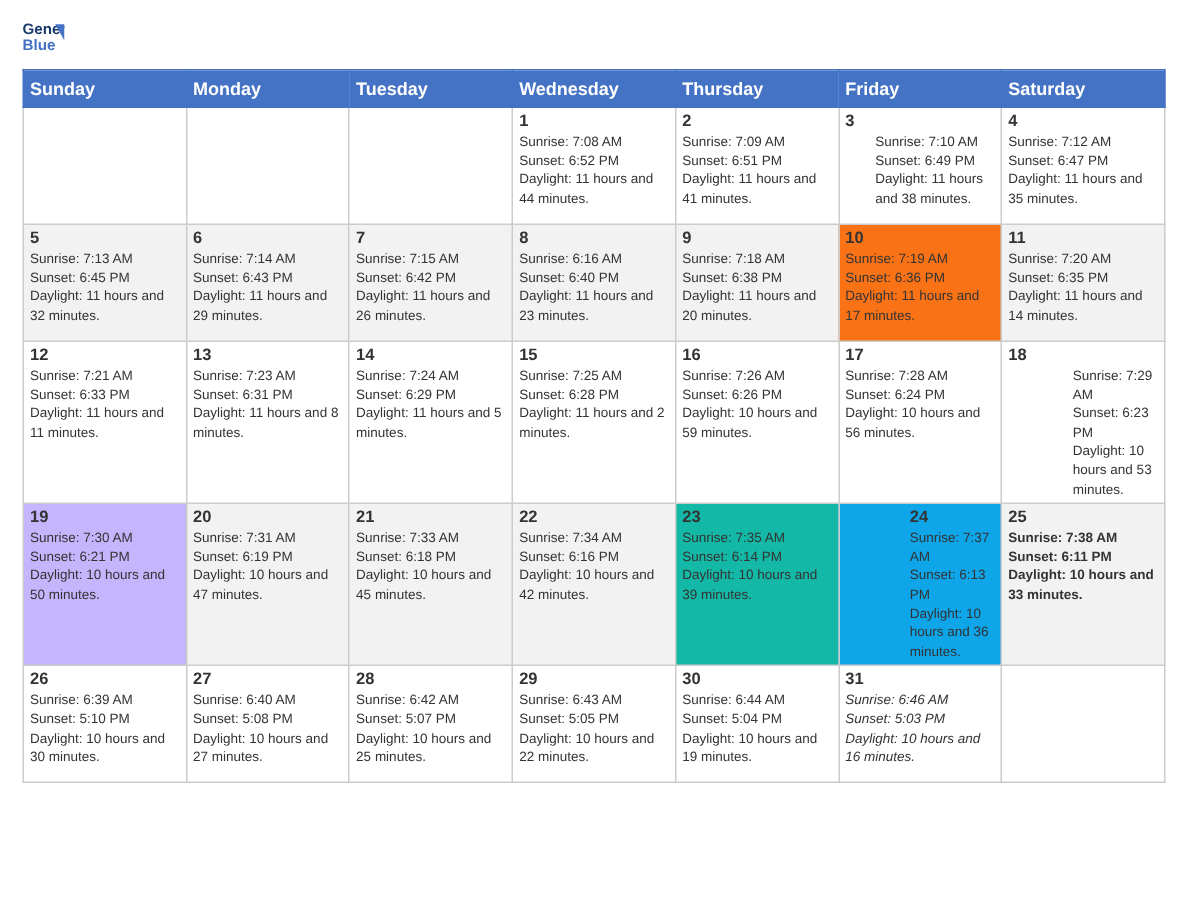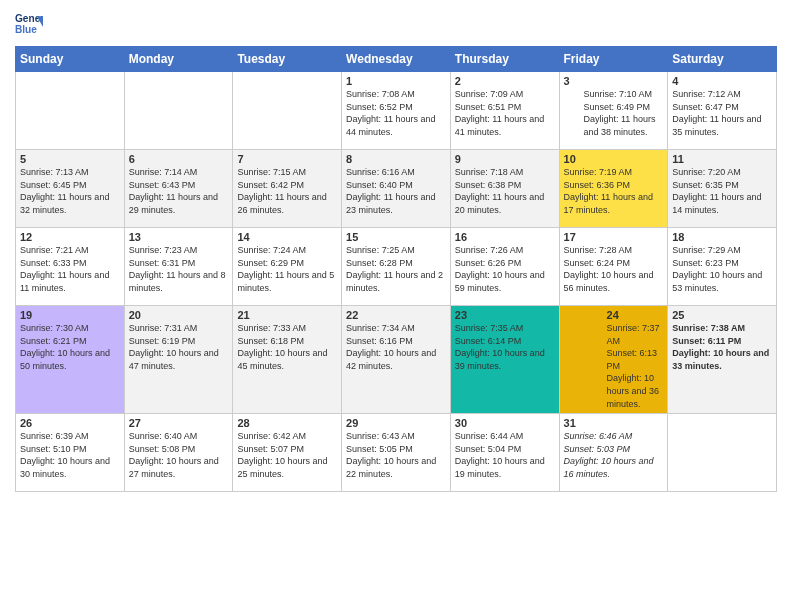--- a/index.html
+++ b/index.html
@@ -168,21 +168,21 @@
             <div class="day-info" style="white-space: pre-line;">Sunrise: 6:16 AM
 Sunset: 6:40 PM
 Daylight: 11 hours and 23 minutes.</div>
           </td>
           <td style="background: rgb(242, 242, 242);">
             <span class="day-num">9</span>
             <div class="day-info" style="white-space: pre-line;">Sunrise: 7:18 AM
 Sunset: 6:38 PM
 Daylight: 11 hours and 20 minutes.</div>
           </td>
-          <td style="background: #fde047;">
+          <td style="background: #f97316;">
             <span class="day-num">10</span>
             <div class="day-info" style="white-space: pre-line;">Sunrise: 7:19 AM
 Sunset: 6:36 PM
 Daylight: 11 hours and 17 minutes.</div>
           </td>
           <td style="background: rgb(242, 242, 242);">
             <span class="day-num">11</span>
             <div class="day-info" style="white-space: pre-line;">Sunrise: 7:20 AM
 Sunset: 6:35 PM
 Daylight: 11 hours and 14 minutes.</div>
@@ -220,21 +220,21 @@
 Daylight: 10 hours and 59 minutes.</div>
           </td>
           <td>
             <span class="day-num">17</span>
             <div class="day-info" style="white-space: pre-line;">Sunrise: 7:28 AM
 Sunset: 6:24 PM
 Daylight: 10 hours and 56 minutes.</div>
           </td>
           <td>
             <span class="day-num">18</span>
-            <div class="day-info" style="white-space: pre-line;">Sunrise: 7:29 AM
+            <div class="day-info" style="white-space: pre-line; margin-left: 43px;">Sunrise: 7:29 AM
 Sunset: 6:23 PM
 Daylight: 10 hours and 53 minutes.</div>
           </td>
         </tr>
         <tr>
           <td style="background: #c4b5fd;">
             <span class="day-num">19</span>
             <div class="day-info" style="white-space: pre-line;">Sunrise: 7:30 AM
 Sunset: 6:21 PM
 Daylight: 10 hours and 50 minutes.</div>
@@ -256,21 +256,21 @@
             <div class="day-info" style="white-space: pre-line;">Sunrise: 7:34 AM
 Sunset: 6:16 PM
 Daylight: 10 hours and 42 minutes.</div>
           </td>
           <td style="background: #14b8a6;">
             <span class="day-num">23</span>
             <div class="day-info" style="white-space: pre-line;">Sunrise: 7:35 AM
 Sunset: 6:14 PM
 Daylight: 10 hours and 39 minutes.</div>
           </td>
-          <td style="background: #eab308; padding-left: 47px;">
+          <td style="background: #0ea5e9; padding-left: 47px;">
             <span class="day-num">24</span>
             <div class="day-info" style="white-space: pre-line;">Sunrise: 7:37 AM
 Sunset: 6:13 PM
 Daylight: 10 hours and 36 minutes.</div>
           </td>
           <td style="background: rgb(242, 242, 242);">
             <span class="day-num">25</span>
             <div class="day-info" style="white-space: pre-line; font-weight: bold;">Sunrise: 7:38 AM
 Sunset: 6:11 PM
 Daylight: 10 hours and 33 minutes.</div>

